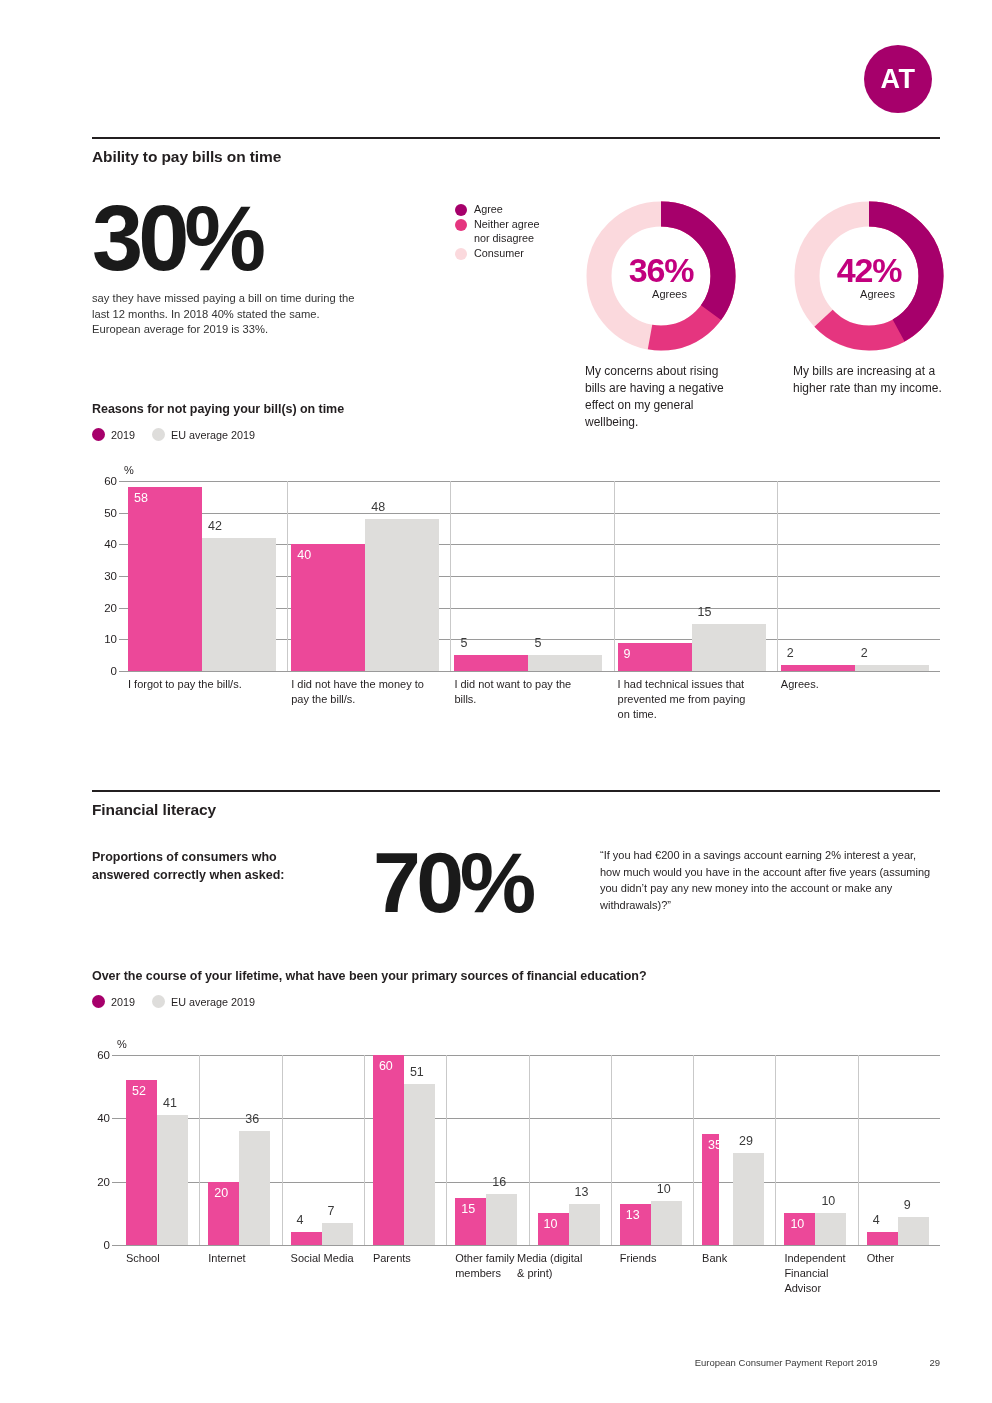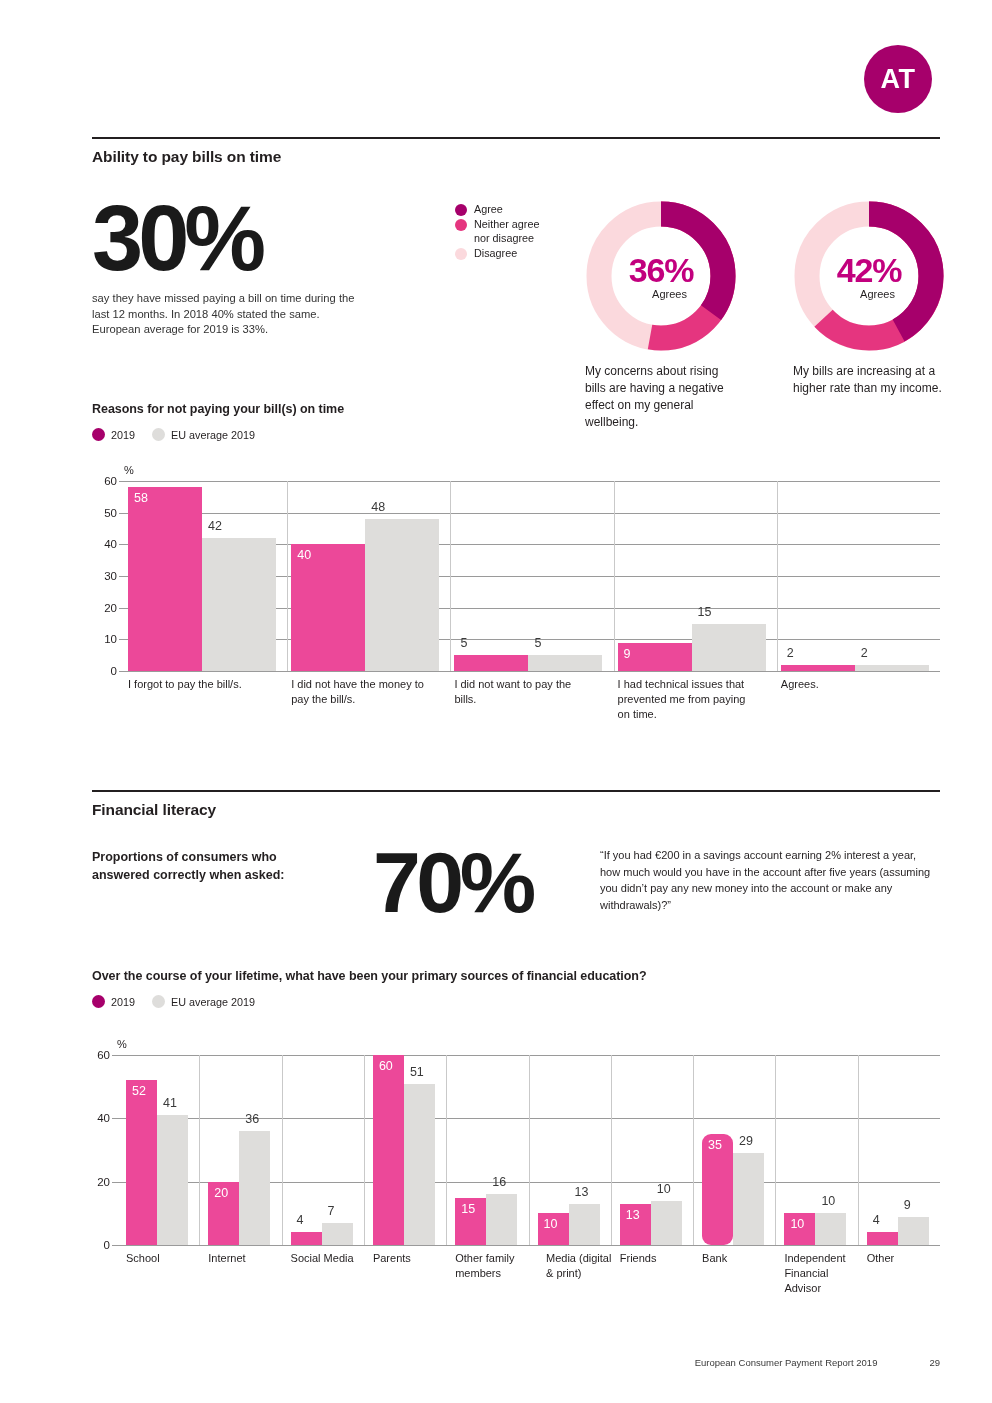--- a/index.html
+++ b/index.html
@@ -135,21 +135,21 @@
     <span class="dot" style="background:#a6006b"></span>
     <span class="lbl">Agree</span>
   </div>
   <div class="row">
     <span class="dot" style="background:#e5357f"></span>
     <span class="lbl" style="white-space:pre-line;">Neither agree
 nor disagree</span>
   </div>
   <div class="row">
     <span class="dot" style="background:#fbd9dd"></span>
-    <span class="lbl">Disagree</span>
+    <span class="lbl">Consumer</span>
   </div>
 </div>
 
 <div class="donut-wrap" style="left:585px;top:200px;">
   <div class="donut">
     <svg width="152" height="152" viewBox="0 0 152 152">
       <g transform="rotate(-90 76 76)">
         <circle cx="76" cy="76" r="62" fill="none" stroke="#fbd9dd" stroke-width="25"></circle>
         <circle cx="76" cy="76" r="62" fill="none" stroke="#e5357f" stroke-width="25" stroke-dasharray="205.5 389.6" stroke-dashoffset="0"></circle>
         <circle cx="76" cy="76" r="62" fill="none" stroke="#a6006b" stroke-width="25" stroke-dasharray="136.4 458.7" stroke-dashoffset="0"></circle>
@@ -371,21 +371,21 @@
         <div class="sep"></div>
         <div class="bar p" style="width: 31px; height: 41.1667px; left: 9px;">
           <span class="val">13</span>
         </div>
         <div class="bar e" style="width: 31px; height: 44.3333px; left: 40px;">
           <span class="val">10</span>
         </div>
       </div>
       <div class="group" style="left: 576.1px; width: 82.3px;">
         <div class="sep"></div>
-        <div class="bar p" style="width: 31px; height: 110.833px; left: 9px; border-radius: 9px;">
+        <div class="bar p" style="width: 17px; height: 110.833px; left: 9px;">
           <span class="val">35</span>
         </div>
         <div class="bar e" style="width: 31px; height: 91.8333px; left: 40px;">
           <span class="val">29</span>
         </div>
       </div>
       <div class="group" style="left: 658.4px; width: 82.3px;">
         <div class="sep"></div>
         <div class="bar p" style="width: 31px; height: 31.6667px; left: 9px;">
           <span class="val">10</span>
@@ -403,21 +403,21 @@
           <span class="val">9</span>
         </div>
       </div>
     </div>
   <div class="xlabels" id="chart2-xlabels" style="top:196px;">
       <div class="xlabel" style="left: 9px; width: 72px;">School</div>
       <div class="xlabel" style="left: 91.3px; width: 72px;">Internet</div>
       <div class="xlabel" style="left: 173.6px; width: 72px;">Social Media</div>
       <div class="xlabel" style="left: 255.9px; width: 72px;">Parents</div>
       <div class="xlabel" style="left: 338.2px; width: 72px;">Other family members</div>
-      <div class="xlabel" style="left: 429px; width: 72px;">Media (digital &amp; print)</div>
+      <div class="xlabel" style="left: 400px; width: 72px;">Media (digital &amp; print)</div>
       <div class="xlabel" style="left: 502.8px; width: 72px;">Friends</div>
       <div class="xlabel" style="left: 585.1px; width: 72px;">Bank</div>
       <div class="xlabel" style="left: 667.4px; width: 72px;">Independent Financial Advisor</div>
       <div class="xlabel" style="left: 749.7px; width: 72px;">Other</div>
     </div>
 </div>
 
 <div class="footer">
   <span>European Consumer Payment Report 2019</span>
   <span class="pg">29</span>

